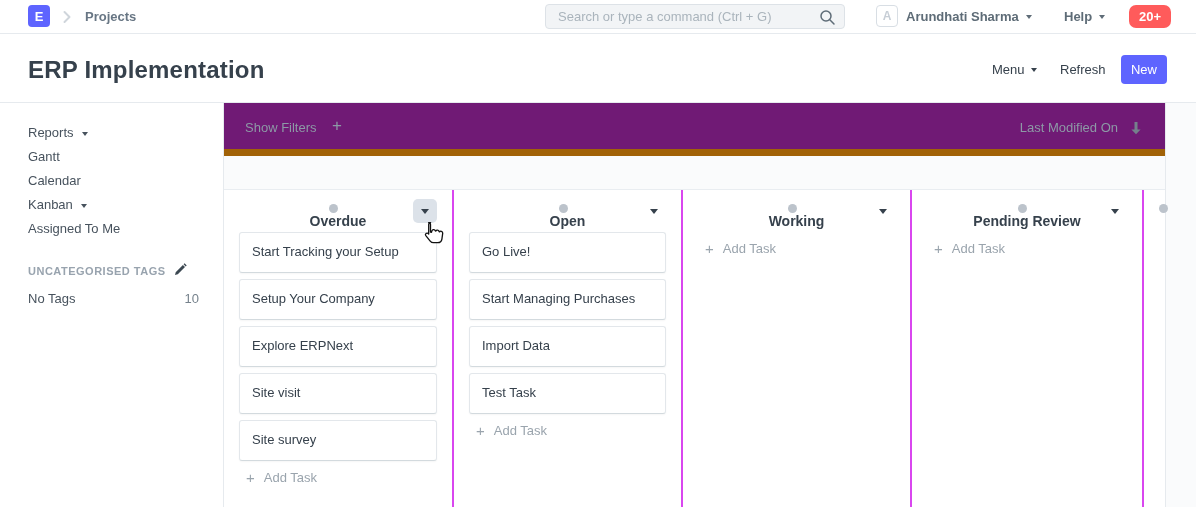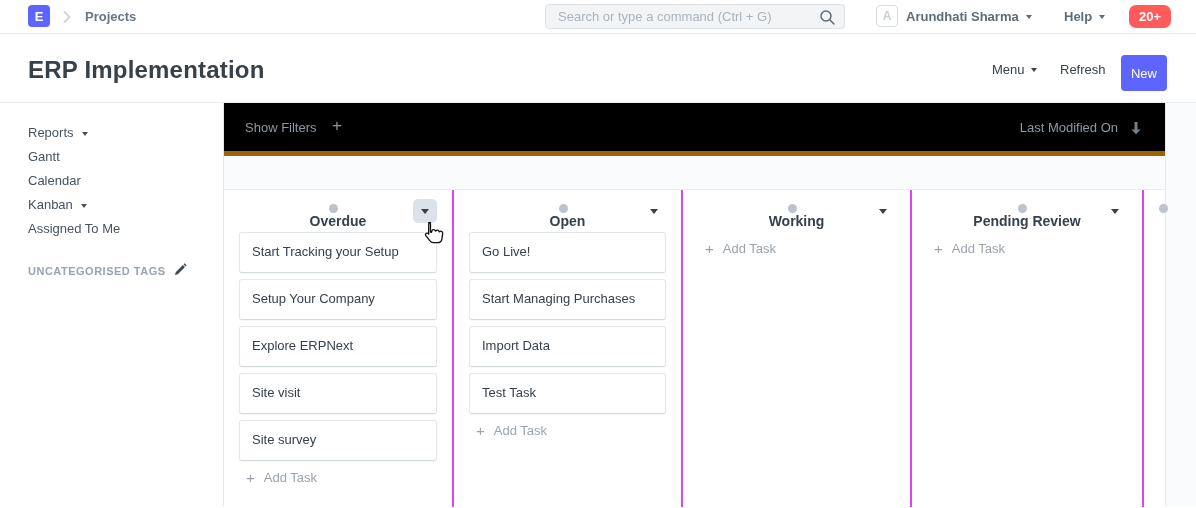--- a/index.html
+++ b/index.html
@@ -35,39 +35,39 @@
   .caret { display:inline-block; width:0; height:0; border-left:4px solid transparent;
            border-right:4px solid transparent; border-top:5px solid currentColor; margin-top:1px; }
   .caret.sm { border-left-width:3.5px; border-right-width:3.5px; border-top-width:4.5px; }
 
   
   .page-head { position:relative; height:69px; background:#fff; border-bottom:1px solid #e6eaee; }
   .page-title { position:absolute; left:28px; top:22px; font-size:24px; font-weight:600; color:#36414c; letter-spacing:.2px; }
   .head-link { position:absolute; top:28px; font-size:13px; color:#36414c; display:flex; align-items:center; gap:6px; cursor:pointer; }
   .menu-btn { left:992px; }
   .refresh-btn { left:1060px; }
-  .new-btn { position:absolute; left:1121px; top:21px; width:46px; height:36px; background:#5e64ff; border:none;
+  .new-btn { position:absolute; left:1121px; top:21px; width:46px; height:29px; background:#5e64ff; border:none;
              border-radius:4px; color:#fff; font-size:13px; font-family:inherit; text-align:center; line-height:29px; cursor:pointer; }
 
   
   .content { display:flex; height:404px; }
   .sidebar { width:224px; border-right:1px solid #e6eaee; padding-top:18px; background:#fff; flex:none; }
   .side-item { height:24px; line-height:24px; padding-left:28px; font-size:13px; color:#47525d;
                display:flex; align-items:center; gap:8px; cursor:pointer; }
   .side-item .caret { color:#47525d; }
   .tags-header { margin-top:22px; padding-left:28px; font-size:11px; font-weight:700; letter-spacing:.5px;
                  color:#98a3ae; display:flex; align-items:center; gap:8px; }
   .tag-row { margin-top:9px; height:22px; padding:0 24px 0 28px; display:flex; align-items:center;
              justify-content:space-between; font-size:13px; color:#47525d; cursor:pointer; }
   .tag-count { color:#76828c; }
 
   .main { width:942px; flex:none; border-right:1px solid #e6eaee; display:flex; flex-direction:column; }
   .right-strip { flex:1; background:#fafbfc; }
 
-  .filter-row { position:relative; height:53px; background:#000000; border-bottom:5px solid #a16207; }
+  .filter-row { position:relative; height:53px; background:#701a75; border-bottom:7px solid #a16207; }
   .show-filters { position:absolute; left:21px; top:17px; font-size:13px; color:#8d99a6; cursor:pointer; }
   .add-filter { position:absolute; left:108px; top:13px; font-size:17px; color:#8d99a6; cursor:pointer; }
   .sort-wrap { position:absolute; right:23px; top:17px; display:flex; align-items:center; gap:12px; }
   .sort-label { font-size:13px; color:#8d99a6; cursor:pointer; }
   .sort-dir { cursor:pointer; display:flex; }
 
   .empty-row { height:34px; background:#fafbfc; border-bottom:1px solid #e9edf1; }
 
   .board { flex:1; display:flex; background:#fff; }
   .kcol { width:228px; flex:none; }
@@ -161,20 +161,24 @@
       </div>
 
       <div class="tags-header">
         <span>UNCATEGORISED TAGS</span>
         <span>
           <svg width="13" height="13" viewBox="0 0 13 13">
               <path d="M1 12l.7-2.8L8.9 2 11 4.1 3.8 11.3 1 12zM9.6 1.3l1-1 2.1 2.1-1 1z" fill="#3c4852"></path>
             </svg>
         </span>
       </div>
+      <div class="tag-row">
+        <span>No Tags</span>
+        <span class="tag-count">10</span>
+      </div>
     </aside>
 
     <div class="main">
 
       <div class="filter-row">
         <span class="show-filters">Show Filters</span>
         <span class="add-filter">+</span>
         <div class="sort-wrap">
           <span class="sort-label">Last Modified On</span>
           <span class="sort-dir">

